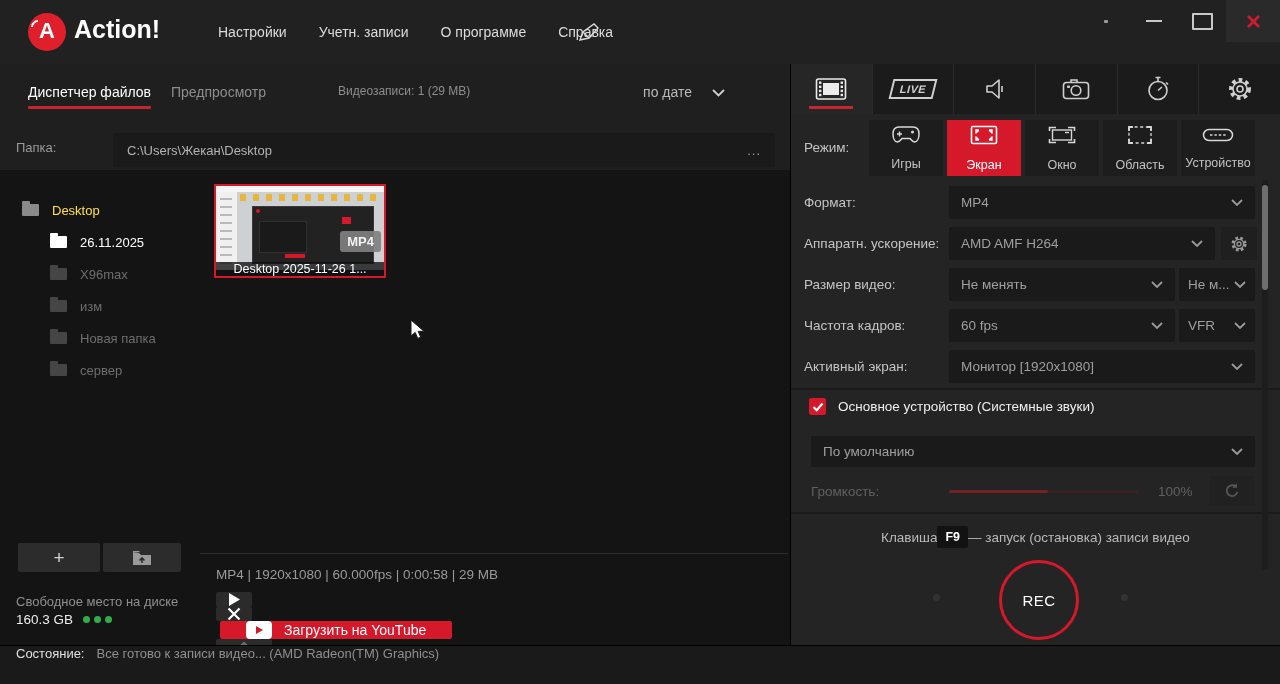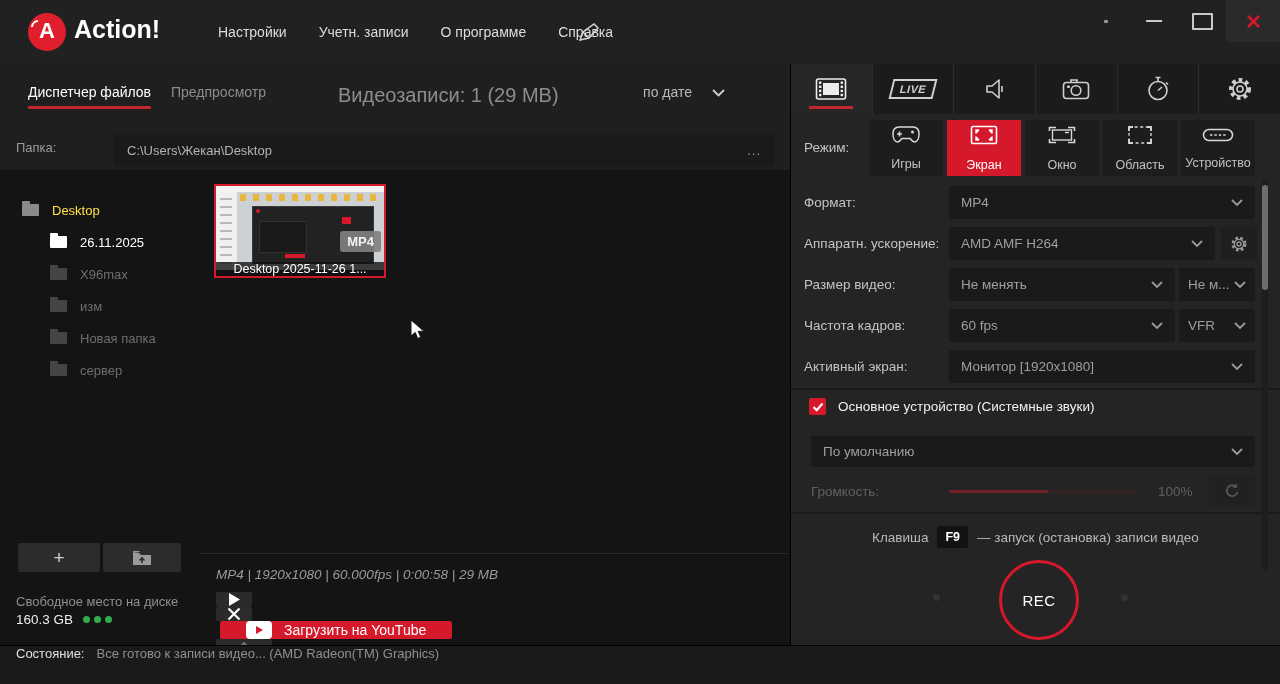--- a/index.html
+++ b/index.html
@@ -23,21 +23,21 @@
   .wc-min{width:16px;height:2px;background:#c9c9c9;}
   .wc-max{width:17px;height:13px;border:2px solid #c9c9c9;border-radius:1px;}
   .wc-close{width:54px;background:#2a2a2a;height:42px;}
 
   
   .fm-top{position:absolute;left:0;top:64px;width:790px;height:106px;background:#1f1f1f;}
   .tab{position:absolute;top:20px;font-size:14px;}
   .tab-active{color:#fff;}
   .tab-active::after{content:"";position:absolute;left:0;right:0;bottom:-9px;height:3px;background:#c2272f;border-radius:1px;}
   .tab-idle{color:#8d8d8d;}
-  .records{position:absolute;left:338px;top:20px;font-size:20px;color:#8d8d8d;}
+  .records{position:absolute;left:338px;top:20px;font-size:12px;color:#8d8d8d;}
   .sortby{position:absolute;right:98px;top:20px;font-size:14px;color:#b9b9b9;}
   .sort-chev{position:absolute;right:65px;top:25px;}
   .folder-label{position:absolute;left:16px;top:76px;font-size:13px;color:#9a9a9a;}
   .path-field{position:absolute;left:113px;top:69px;width:662px;height:34px;background:#1a1a1a;border-radius:2px;
               display:flex;align-items:center;padding:0 14px;box-sizing:border-box;font-size:13px;color:#b3b3b3;}
   .path-field .dots{margin-left:auto;color:#9a9a9a;letter-spacing:1px;}
 
   
   .fm-content{position:absolute;left:0;top:170px;width:790px;height:475px;background:#141414;}
   .tree{position:absolute;left:0;top:24px;width:200px;}
@@ -75,21 +75,21 @@
   .plus-btn{left:18px;top:373px;width:82px;height:29px;color:#cfcfcf;font-size:19px;}
   .openf-btn{left:103px;top:373px;width:78px;height:29px;}
   .free-label{position:absolute;left:16px;top:424px;font-size:13px;color:#8f8f8f;}
   .free-row{position:absolute;left:16px;top:442px;display:flex;align-items:center;gap:10px;}
   .free-val{font-size:13.5px;color:#ececec;}
   .dots3{display:flex;gap:4px;}
   .gdot{width:7px;height:7px;border-radius:50%;background:#2fae49;}
 
   
   .info-sep{position:absolute;left:200px;top:383px;width:588px;height:1px;background:#2b2b2b;}
-  .finfo{position:absolute;left:216px;top:397px;font-size:13.5px;color:#9a9a9a;font-style:italic;}
+  .finfo{position:absolute;left:216px;top:397px;font-size:13.5px;color:#9a9a9a;}
   .act-row{position:absolute;left:216px;top:422px;height:52px;display:flex;flex-direction:column;}
   .act-btn{width:36px;height:36px;background:#2b2b2b;border-radius:2px;margin-right:5px;
            display:flex;align-items:center;justify-content:center;}
   .yt-btn{height:36px;background:#d6182b;border-radius:2px;margin-left:4px;margin-right:5px;
           display:flex;align-items:center;justify-content:center;gap:12px;padding:0 26px;}
   .yt-ic{width:26px;height:18px;background:#fff;border-radius:4px;display:flex;align-items:center;justify-content:center;}
   .yt-tri{width:0;height:0;border-left:7px solid #d6182b;border-top:4.5px solid transparent;border-bottom:4.5px solid transparent;}
   .yt-txt{color:#fff;font-size:14px;}
   .upl-btn{width:56px;height:36px;background:#2b2b2b;border-radius:2px;display:flex;align-items:center;justify-content:center;}
 
@@ -124,21 +124,21 @@
   .chklabel{font-size:13.5px;color:#efefef;}
   .dev-field{position:absolute;left:20px;top:372px;width:444px;height:31px;}
   .volrow{position:absolute;left:0;top:410px;width:100%;height:36px;opacity:0.5;}
   .vol-label{position:absolute;left:20px;top:10px;font-size:13.5px;color:#9a9a9a;}
   .vol-track{position:absolute;left:158px;top:16px;width:190px;height:3px;background:#4a2023;border-radius:2px;}
   .vol-fill{position:absolute;left:0;top:0;height:3px;width:99px;background:#c01f2b;border-radius:2px;}
   .vol-val{position:absolute;left:367px;top:10px;font-size:13.5px;color:#9a9a9a;}
   .vol-reset{position:absolute;left:418px;top:2px;width:46px;height:30px;background:#1f1f1f;border-radius:2px;
              display:flex;align-items:center;justify-content:center;}
 
-  .hotkey{position:absolute;left:0;top:462px;width:100%;display:flex;align-items:center;justify-content:center;gap:9px;}
+  .hotkey{position:absolute;left:0;top:462px;width:100%;display:flex;align-items:center;justify-content:center;}
   .hk-txt{font-size:13.5px;color:#b9b9b9;}
   .hk-key{background:#121212;color:#fff;font-size:12.5px;font-weight:bold;padding:4px 8px;border-radius:2px;}
   .rec-btn{position:absolute;left:208px;top:496px;width:74px;height:74px;border:3px solid #d6182b;border-radius:50%;
            display:flex;align-items:center;justify-content:center;font-size:15px;color:#fff;letter-spacing:0.5px;}
   .faint-dot{position:absolute;top:530px;width:7px;height:7px;border-radius:50%;background:#333;}
 
   .rscroll-track{position:absolute;left:471px;top:116px;width:6px;height:390px;background:#1d1d1d;border-radius:3px;}
   .rscroll-thumb{position:absolute;left:471px;top:121px;width:6px;height:105px;background:#6e6e6e;border-radius:3px;}
 
   

